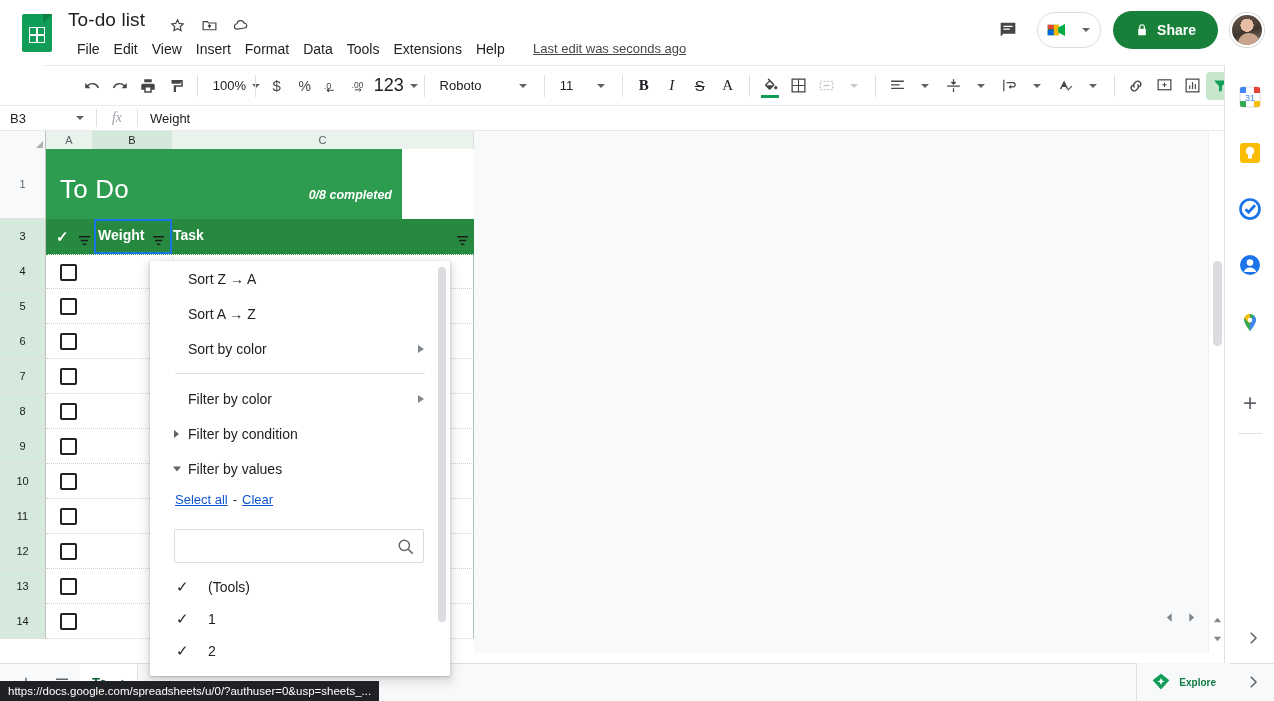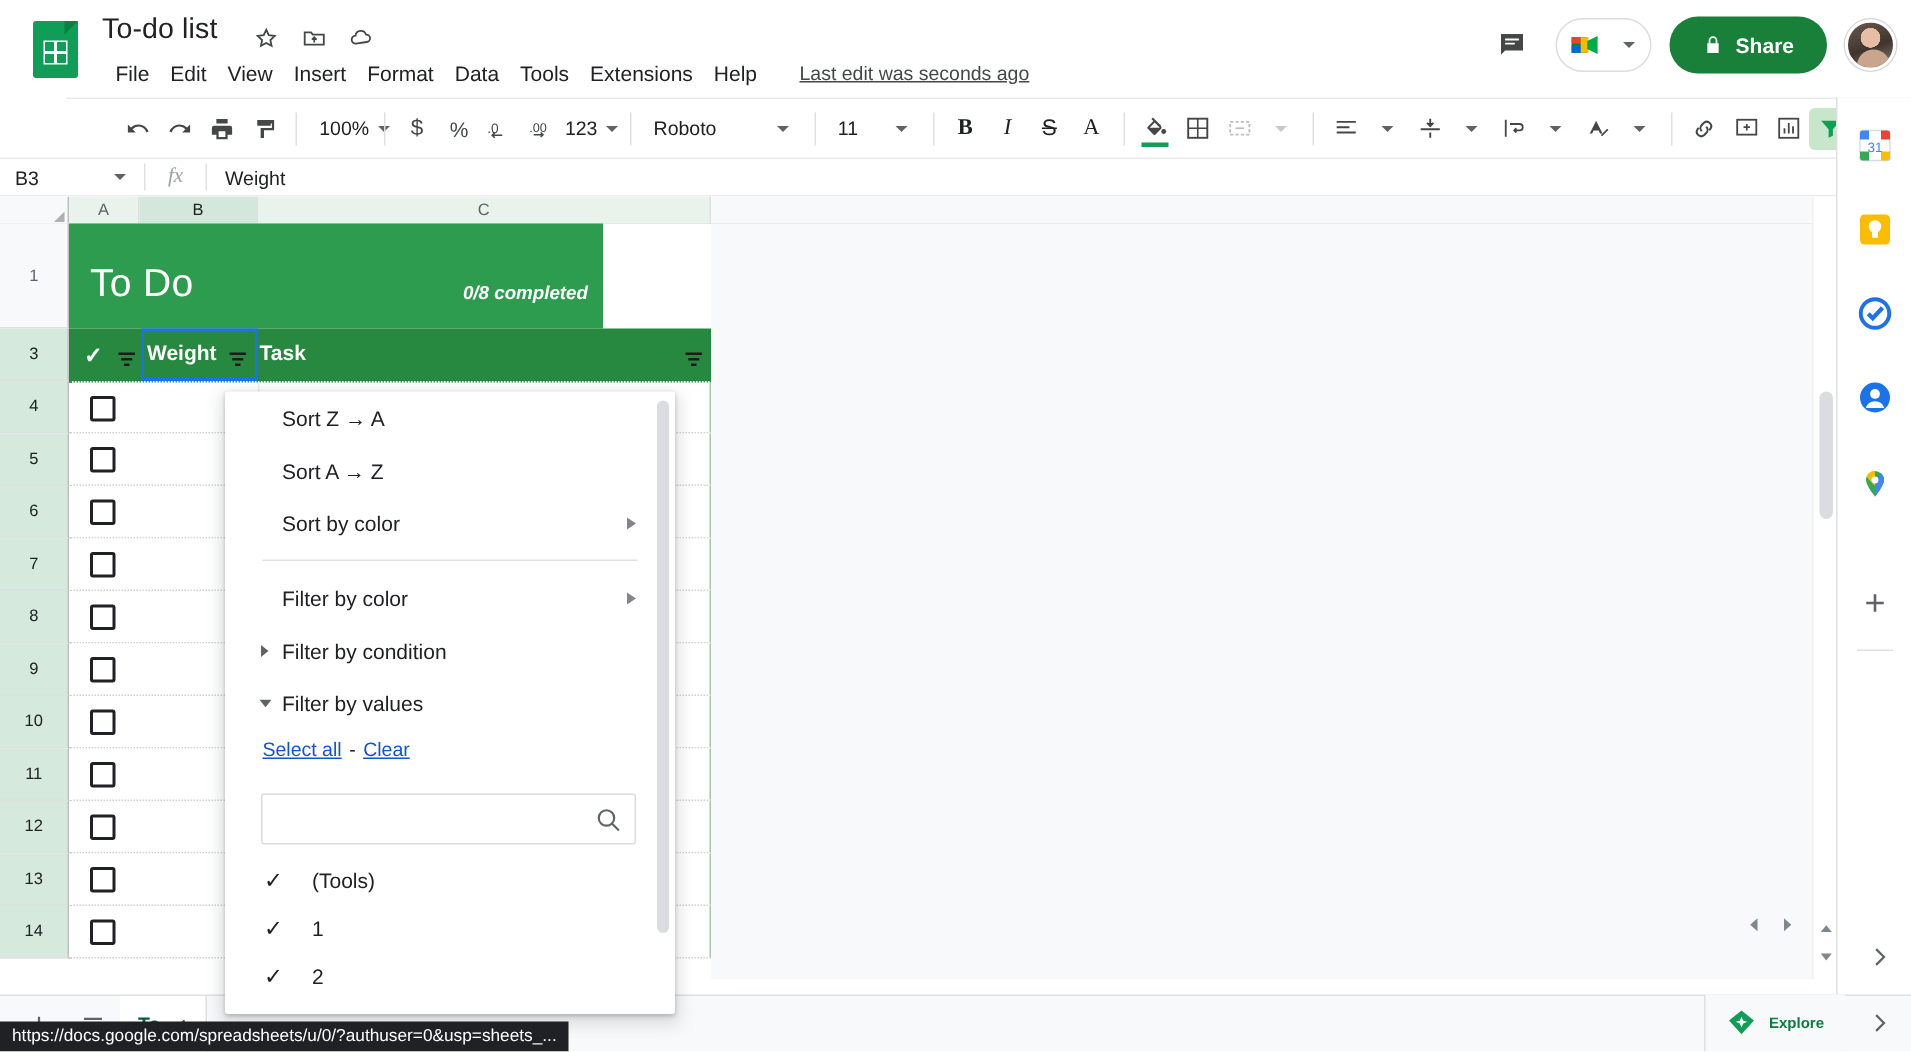--- a/index.html
+++ b/index.html
@@ -356,21 +356,21 @@
           <path stroke="#444746" stroke-width="1.3" fill="none" d="M13 14H5m2-2l-2 2 2 2"></path>
         </svg>
     </div>
     <div class="tb">
       <svg width="22" height="16" viewBox="0 0 26 18">
           <text x="1" y="12" font-size="11" fill="#444746" font-family="Liberation Sans">.00</text>
           <path stroke="#444746" stroke-width="1.3" fill="none" d="M5 14h8m-2-2l2 2-2 2"></path>
         </svg>
     </div>
     <div class="tb">
-      <span style="font-size:13px;color:#202124;text-align:center;">123</span>
+      <span style="font-size:18px;color:#202124;text-align:center;">123</span>
       <span class="caret"></span>
     </div>
     <div class="tb-sep"></div>
     <div class="tb tb-font">
       <span>Roboto</span>
     </div>
     <div class="tb">
         <span class="caret" style="margin-left:0"></span>
       </div>
     <div class="tb-sep"></div>

